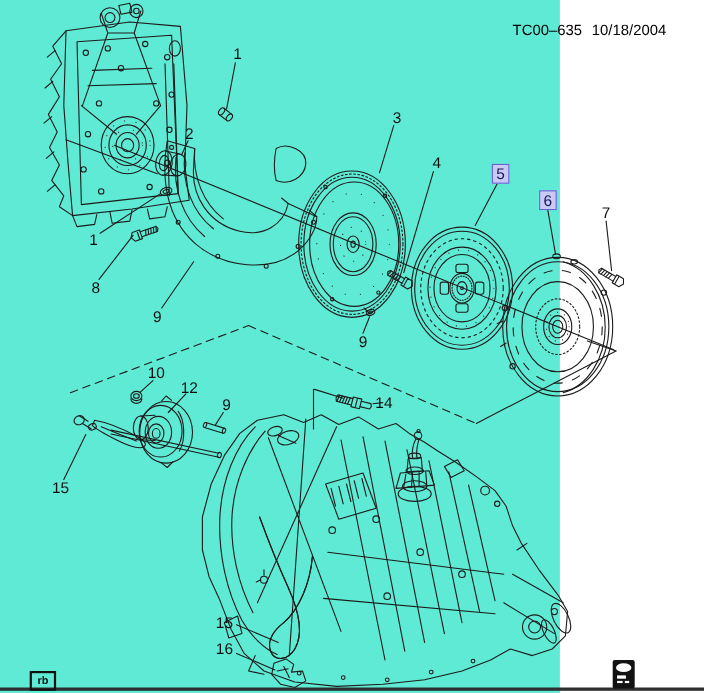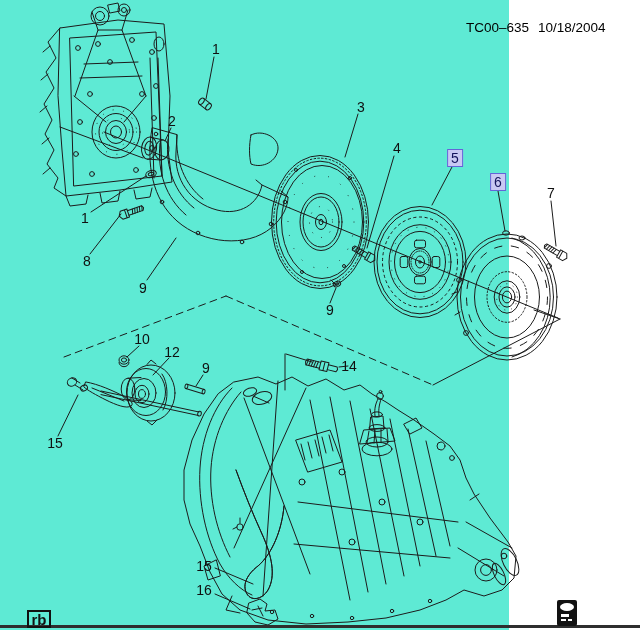--- a/index.html
+++ b/index.html
@@ -5,21 +5,21 @@
   html,body{margin:0;padding:0;background:#fff;}
   body{width:640px;height:630px;overflow:hidden;font-family:"Liberation Sans",sans-serif;}
   .canvas{position:relative;width:509px;height:630px;background:#5eead4;}
   svg{position:absolute;left:0;top:0;}
   svg *{stroke:#1c1c1c;fill:none;stroke-width:1;stroke-linecap:round;stroke-linejoin:round;}
   .co{position:absolute;transform:translate(-50%,-50%);font-size:14px;line-height:1;color:#101010;z-index:3;letter-spacing:0;}
   .co.hl{background:#c9c9f3;border:1px solid #6464d8;padding:1px 3px;color:#15155c;}
   .hdr{position:absolute;left:466px;top:20px;font-size:13.5px;color:#000;white-space:nowrap;z-index:3;}
   .hdr .date{margin-left:9px;}
   .rbbox{position:absolute;left:27px;top:610px;width:20px;height:14px;border:2px solid #111;
-         display:flex;align-items:center;justify-content:center;font-size:15px;font-weight:600;color:#111;z-index:3;}
+         display:flex;align-items:center;justify-content:center;font-size:10px;font-weight:600;color:#111;z-index:3;}
   .gm{position:absolute;left:557px;top:600px;width:20px;height:26px;background:#121212;border-radius:2px;z-index:3;}
   .gm .oval{position:absolute;left:3px;top:3px;width:14px;height:8px;background:#fff;border-radius:50%;}
   .gm .l1{position:absolute;left:4px;top:14px;width:8px;height:3px;background:#fff;}
   .gm .l2{position:absolute;left:4px;top:19px;width:5px;height:2px;background:#fff;}
   .gm .l3{position:absolute;left:11px;top:19px;width:4px;height:2px;background:#fff;}
   .rule{position:absolute;left:0;top:625px;width:640px;height:2.5px;background:#2e2e2e;z-index:2;}
 </style>
 </head>
 <body>
 

